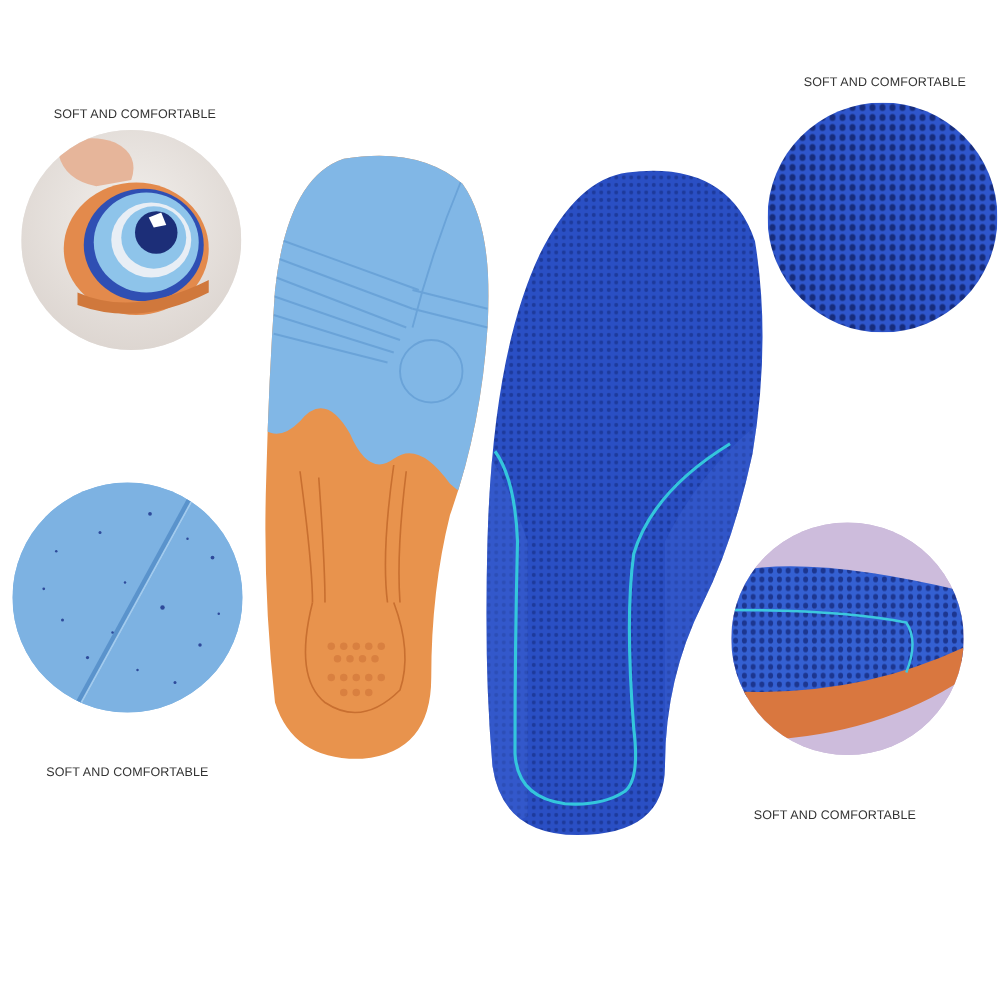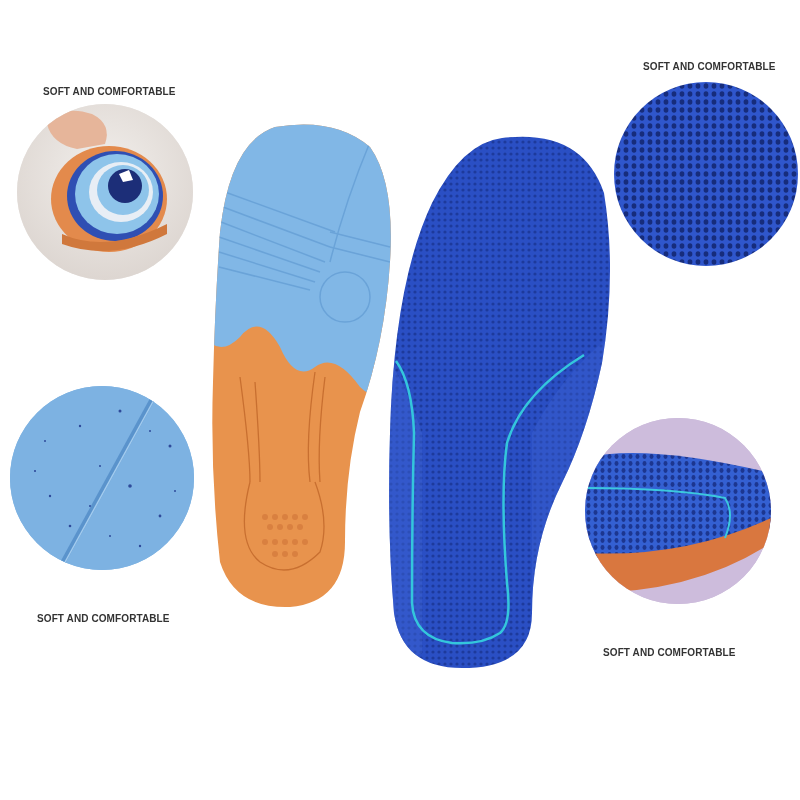--- a/index.html
+++ b/index.html
@@ -1,17 +1,17 @@
 <!DOCTYPE html>
 <html><head>
 <meta charset="utf-8">
 <style>
   html, body { margin:0; padding:0; }
   body { width:800px; height:800px; background:#ffffff; position:relative; overflow:hidden; font-family:"Liberation Sans", sans-serif; }
-  .caption { position:absolute; font-size:10px; color:#333; letter-spacing:0.1px; white-space:nowrap;font-weight:bold; }
+  .caption { position:absolute; font-size:10px; color:#333; letter-spacing:0.1px; white-space:nowrap; }
   .circle { position:absolute; border-radius:50%; overflow:hidden; }
   svg { display:block; }
 </style>
 </head>
 <body>
 
 <div class="caption" style="left:43px; top:86px;">SOFT AND COMFORTABLE</div>
 <div class="caption" style="left:643px; top:61px;">SOFT AND COMFORTABLE</div>
 <div class="caption" style="left:37px; top:613px;">SOFT AND COMFORTABLE</div>
 <div class="caption" style="left:603px; top:647px;">SOFT AND COMFORTABLE</div>

